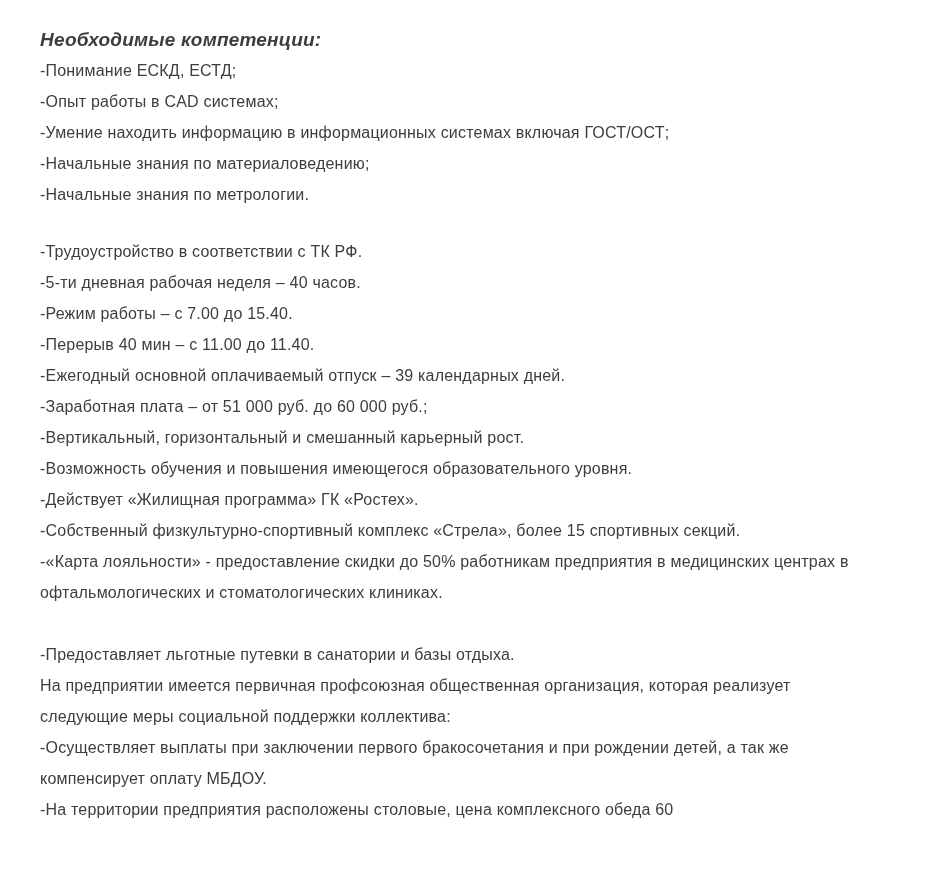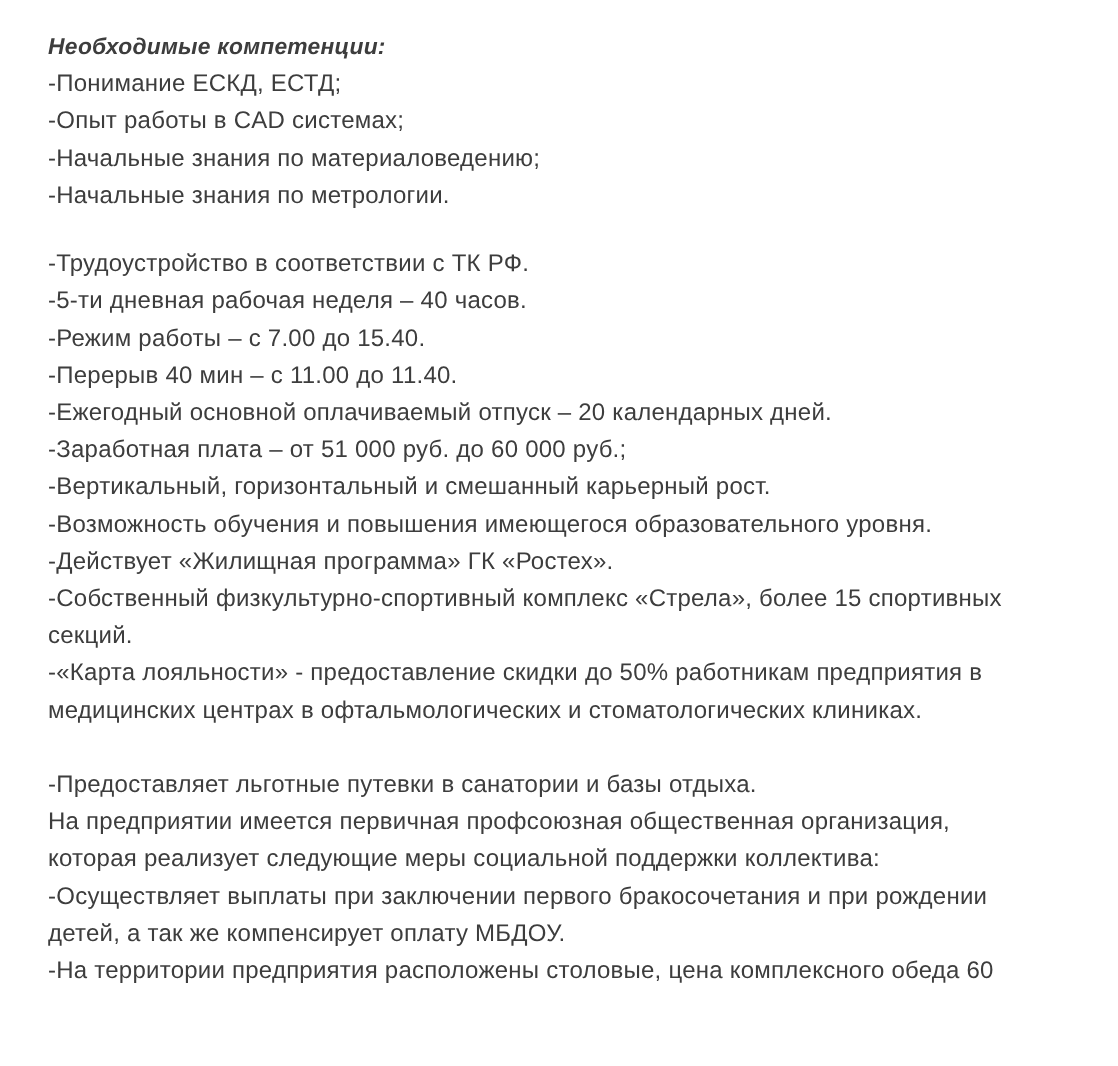--- a/index.html
+++ b/index.html
@@ -22,50 +22,51 @@
   }
   .heading {
     font-size: 19px;
     font-weight: 700;
     font-style: italic;
     line-height: 31px;
     letter-spacing: 0.2px;
     margin: 0;
   }
   .line {
-    font-size: 20px;
+    font-size: 16px;
     font-weight: 400;
     line-height: 31px;
     letter-spacing: 0.2px;
     margin: 0;
   }
   .block-gap-sm { margin: 0 0 26px 0; }
   .block-gap-md { margin: 0 0 31px 0; }
   .block-last   { margin: 0; }
 </style>
 </head>
 <body style="color: rgb(61, 61, 61);">
 
 <div class="page">
   <div class="content">
 
     <section class="block-gap-sm">
       <h3 class="heading">Необходимые компетенции:</h3>
       <p class="line">-Понимание ЕСКД, ЕСТД;</p>
       <p class="line">-Опыт работы в CAD системах;</p>
+      <p class="line">-Умение находить информацию в информационных системах включая ГОСТ/ОСТ;</p>
       <p class="line">-Начальные знания по материаловедению;</p>
       <p class="line">-Начальные знания по метрологии.</p>
     </section>
 
     <section class="block-gap-md">
       <p class="line">-Трудоустройство в соответствии с ТК РФ.</p>
       <p class="line">-5-ти дневная рабочая неделя – 40 часов.</p>
       <p class="line">-Режим работы – с 7.00 до 15.40.</p>
       <p class="line">-Перерыв 40 мин – с 11.00 до 11.40.</p>
-      <p class="line">-Ежегодный основной оплачиваемый отпуск – 20 календарных дней.</p>
+      <p class="line">-Ежегодный основной оплачиваемый отпуск – 39 календарных дней.</p>
       <p class="line">-Заработная плата – от 51 000 руб. до 60 000 руб.;</p>
       <p class="line">-Вертикальный, горизонтальный и смешанный карьерный рост.</p>
       <p class="line">-Возможность обучения и повышения имеющегося образовательного уровня.</p>
       <p class="line">-Действует «Жилищная программа» ГК «Ростех».</p>
       <p class="line">-Собственный физкультурно-спортивный комплекс «Стрела», более 15 спортивных секций.</p>
       <p class="line">-«Карта лояльности» - предоставление скидки до 50% работникам предприятия в медицинских центрах в офтальмологических и стоматологических клиниках.</p>
     </section>
 
     <section class="block-last">
       <p class="line">-Предоставляет льготные путевки в санатории и базы отдыха.</p>

